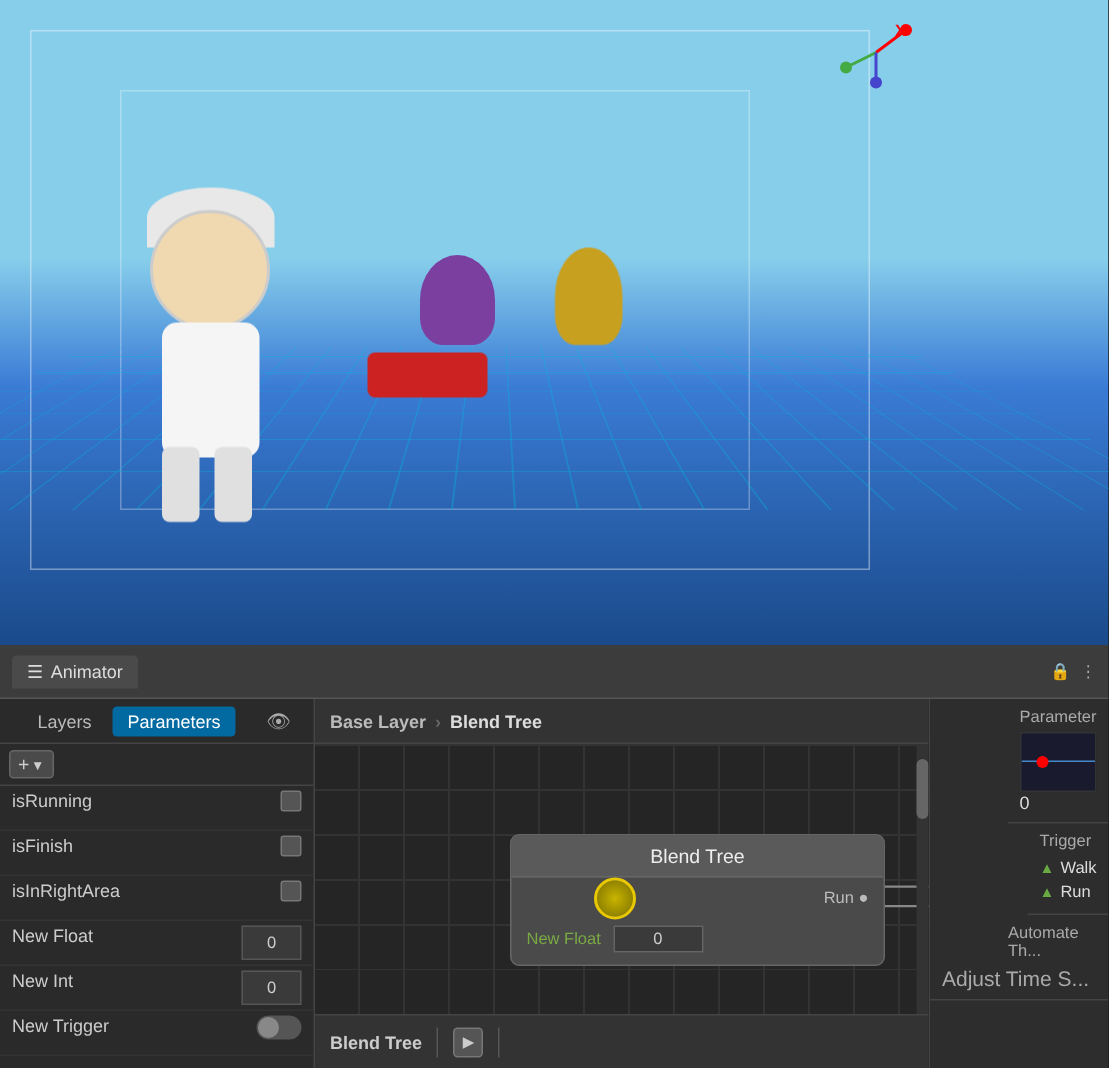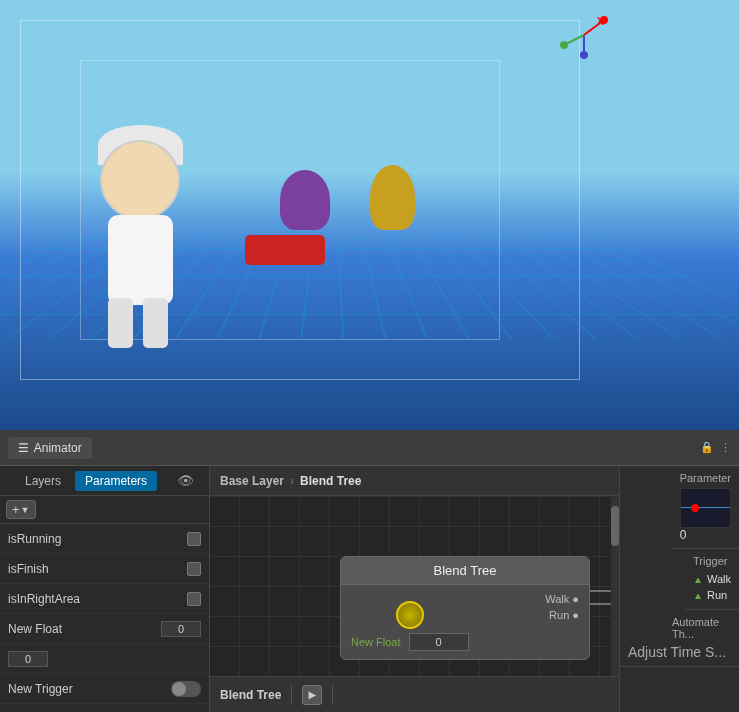--- a/index.html
+++ b/index.html
@@ -275,21 +275,20 @@
       gap: 1px;
     }
 
     
     .param-list {
       flex: 1;
       overflow-y: auto;
     }
     .param-item {
       display: flex;
-      align-items: center;
       padding: 3px 8px;
       height: 30px;
       border-bottom: 1px solid #333;
     }
     .param-name {
       flex: 1;
       color: #ccc;
       font-size: 12px;
     }
     .param-checkbox {
@@ -631,20 +630,21 @@
           <span class="param-name">isInRightArea</span>
           <div class="param-checkbox"></div>
         </div>
 
         <div class="param-item">
           <span class="param-name">New Float</span>
           <input class="param-number" type="text" value="0" style="">
         </div>
 
         <div class="param-item">
+          <span class="param-name">New Int</span>
           <input class="param-number" type="text" value="0" style="">
         </div>
 
         <div class="param-item">
           <span class="param-name">New Trigger</span>
           <div class="param-toggle"></div>
         </div>
       </div>
     </div>
 
@@ -656,21 +656,20 @@
         <span class="breadcrumb-item active">Blend Tree</span>
       </div>
 
       <div class="graph-canvas">
 
         <div class="blend-tree-node">
           <div class="node-header">
             <span>Blend Tree</span>
           </div>
           <div class="node-body">
-            <div class="node-output">Walk ●</div>
             <div class="node-output">Run ●</div>
           </div>
           <div class="node-circle"></div>
           <div style="padding: 4px 10px 8px; display:flex; align-items:center; gap:8px;">
             <span class="new-float-label">New Float</span>
             <input class="node-input-field" type="text" value="0" style="">
           </div>
         </div>
 
         <svg class="connections">

